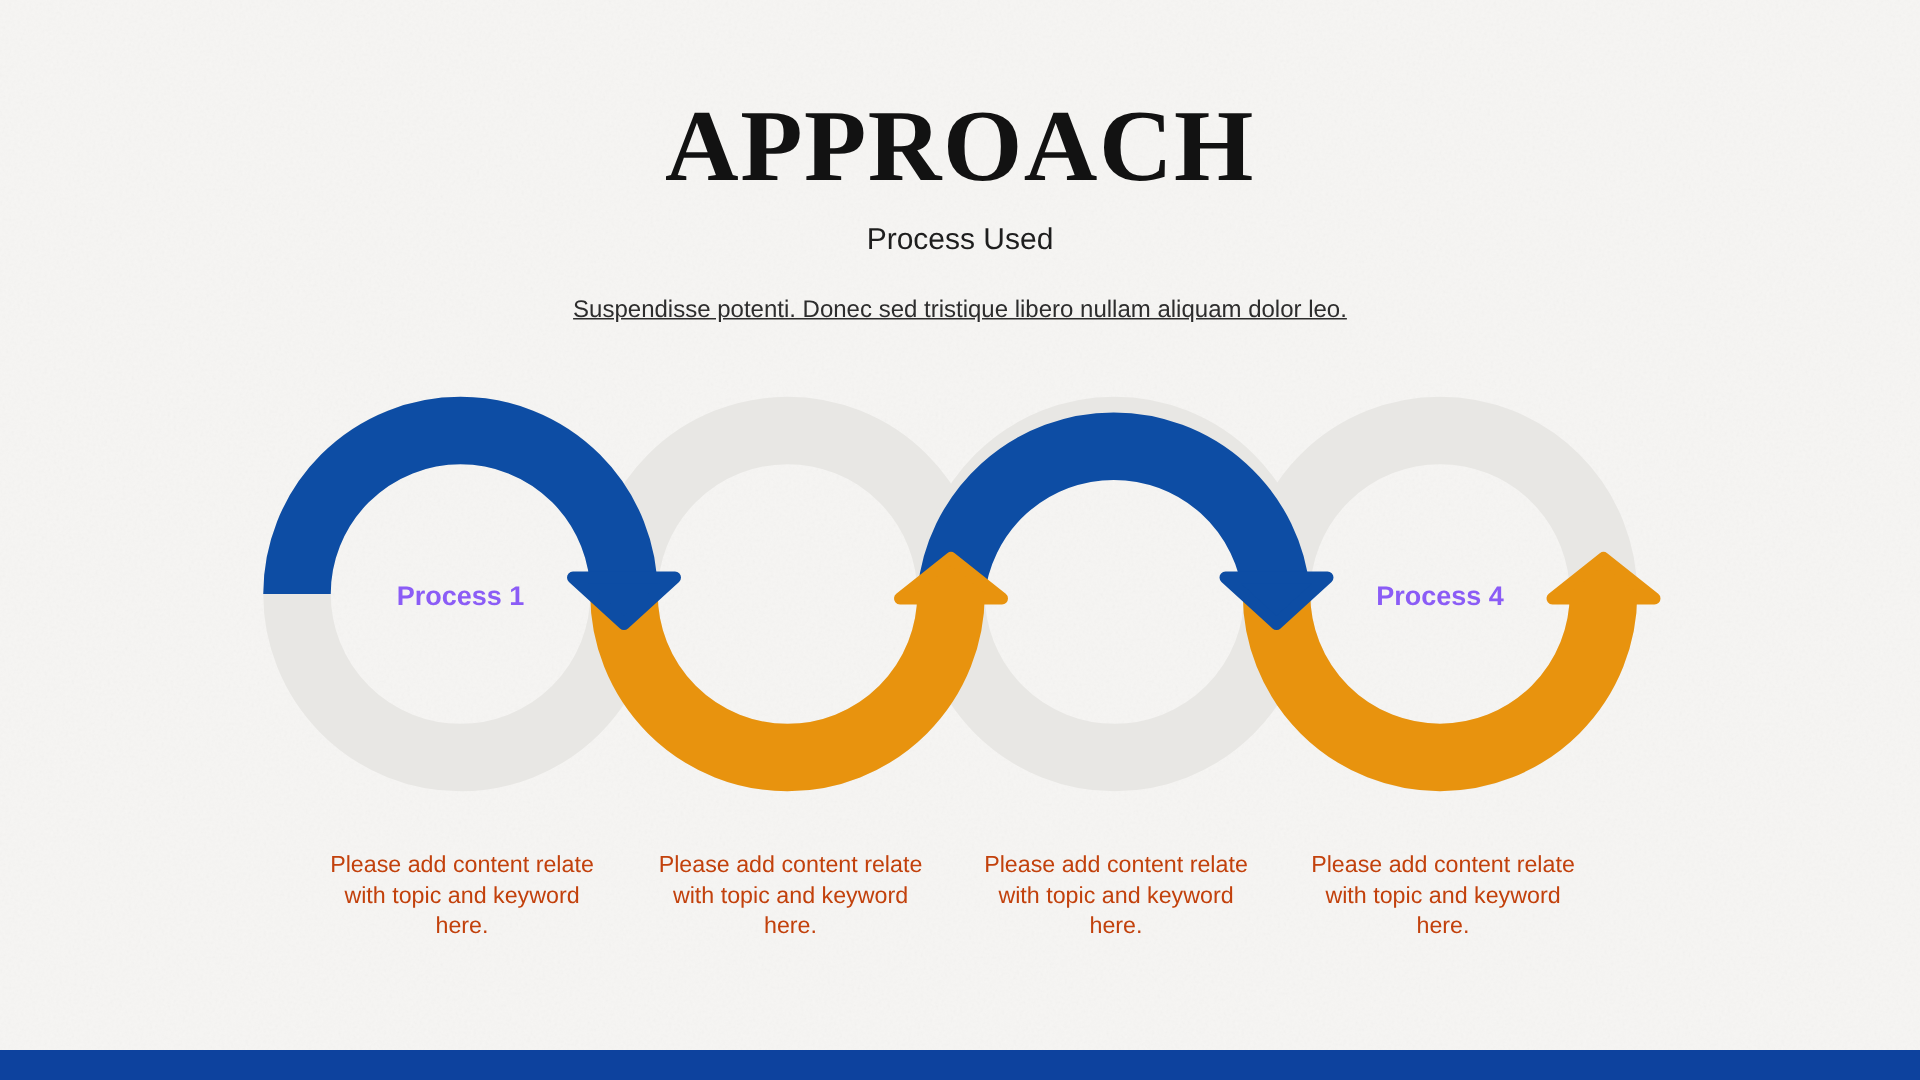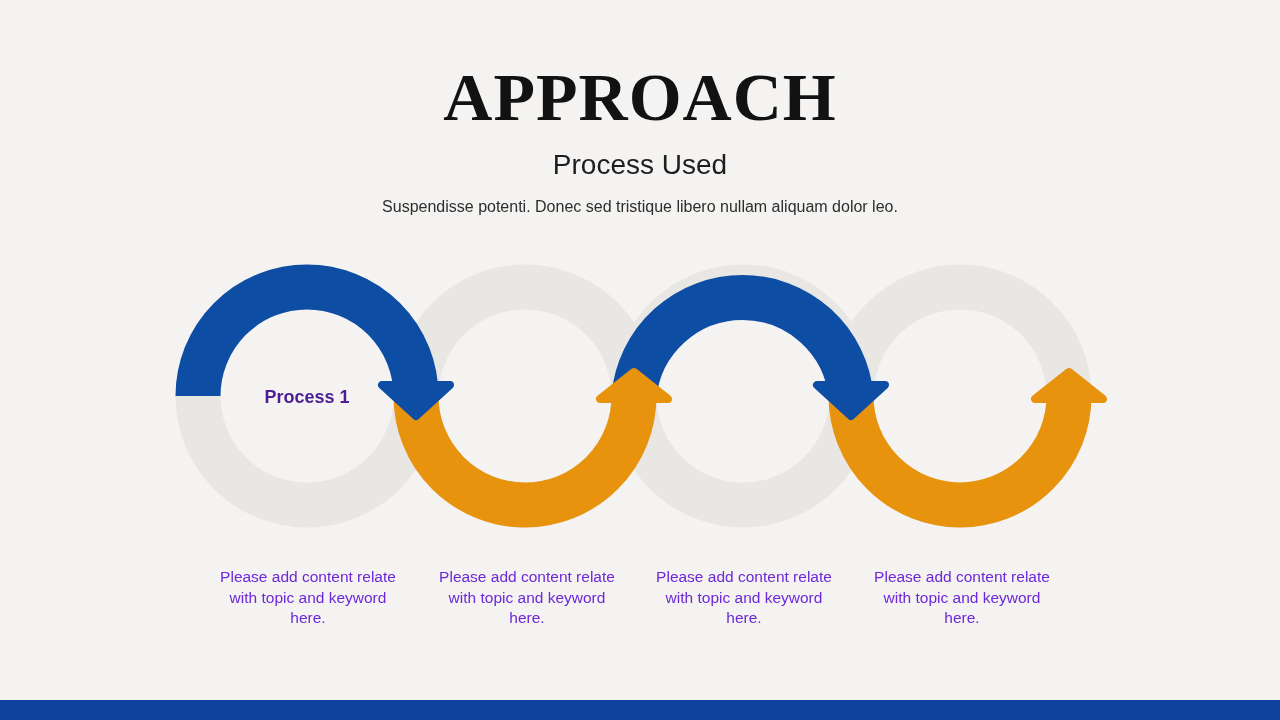--- a/index.html
+++ b/index.html
@@ -40,61 +40,62 @@
     line-height: 1.1;
     letter-spacing: 1px;
     color: #121212;
   }
   .slide-subtitle {
     position: absolute;
     top: 149px;
     left: 0;
     width: 1280px;
     text-align: center;
-    font-size: 28px;
+    font-size: 20px;
     font-weight: 400;
     color: #1e1e1e;
   }
   .slide-description {
     position: absolute;
     top: 198px;
     left: 0;
     width: 1280px;
     text-align: center;
     font-size: 16px;
     color: #2d2d2d;
+    text-decoration: underline;
   }
   .diagram-svg {
     position: absolute;
     top: 0;
     left: 0;
   }
   .process-label {
     position: absolute;
     top: 387px;
     width: 180px;
     margin-left: -90px;
     text-align: center;
     font-size: 18px;
     font-weight: 700;
-    color: #4c1d95;
+    color: #8b5cf6;
   }
   .process-label.p1 { left: 307px; }
   .process-label.p2 { left: 525px; }
   .process-label.p3 { left: 743px; }
   .process-label.p4 { left: 960px; }
   .process-text {
     position: absolute;
     top: 567px;
     width: 190px;
     margin-left: -95px;
     text-align: center;
     font-size: 15.5px;
     line-height: 1.33;
-    color: #6d28d9;
+    color: #c2410c;
   }
   .process-text.p1 { left: 308px; }
   .process-text.p2 { left: 527px; }
   .process-text.p3 { left: 744px; }
   .process-text.p4 { left: 962px; }
   .footer-bar {
     position: absolute;
     left: 0;
     top: 700px;
     width: 1280px;
@@ -135,20 +136,21 @@
       <path d="M 634 396 A 109 109 0 0 1 851 396" fill="none" stroke-width="45" stroke="#0d4da4"></path>
 
       <path d="M 382 385 L 450 385 L 416 416 Z" stroke-width="8" stroke-linejoin="round" fill="#0d4da4" stroke="#0d4da4"></path>
       <path d="M 817 385 L 885 385 L 851 416 Z" stroke-width="8" stroke-linejoin="round" fill="#0d4da4" stroke="#0d4da4"></path>
 
       <path d="M 600 399 L 668 399 L 634 372 Z" stroke-width="8" stroke-linejoin="round" fill="#e8930e" stroke="#e8930e"></path>
       <path d="M 1035 399 L 1103 399 L 1069 372 Z" stroke-width="8" stroke-linejoin="round" fill="#e8930e" stroke="#e8930e"></path>
     </svg>
 
     <div class="process-label p1">Process 1</div>
+    <div class="process-label p4">Process 4</div>
 
     <div class="process-text p1">Please add content relate with topic and keyword here.</div>
     <div class="process-text p2">Please add content relate with topic and keyword here.</div>
     <div class="process-text p3">Please add content relate with topic and keyword here.</div>
     <div class="process-text p4">Please add content relate with topic and keyword here.</div>
 
     <div class="footer-bar"></div>
 
   </div>
 </div>

